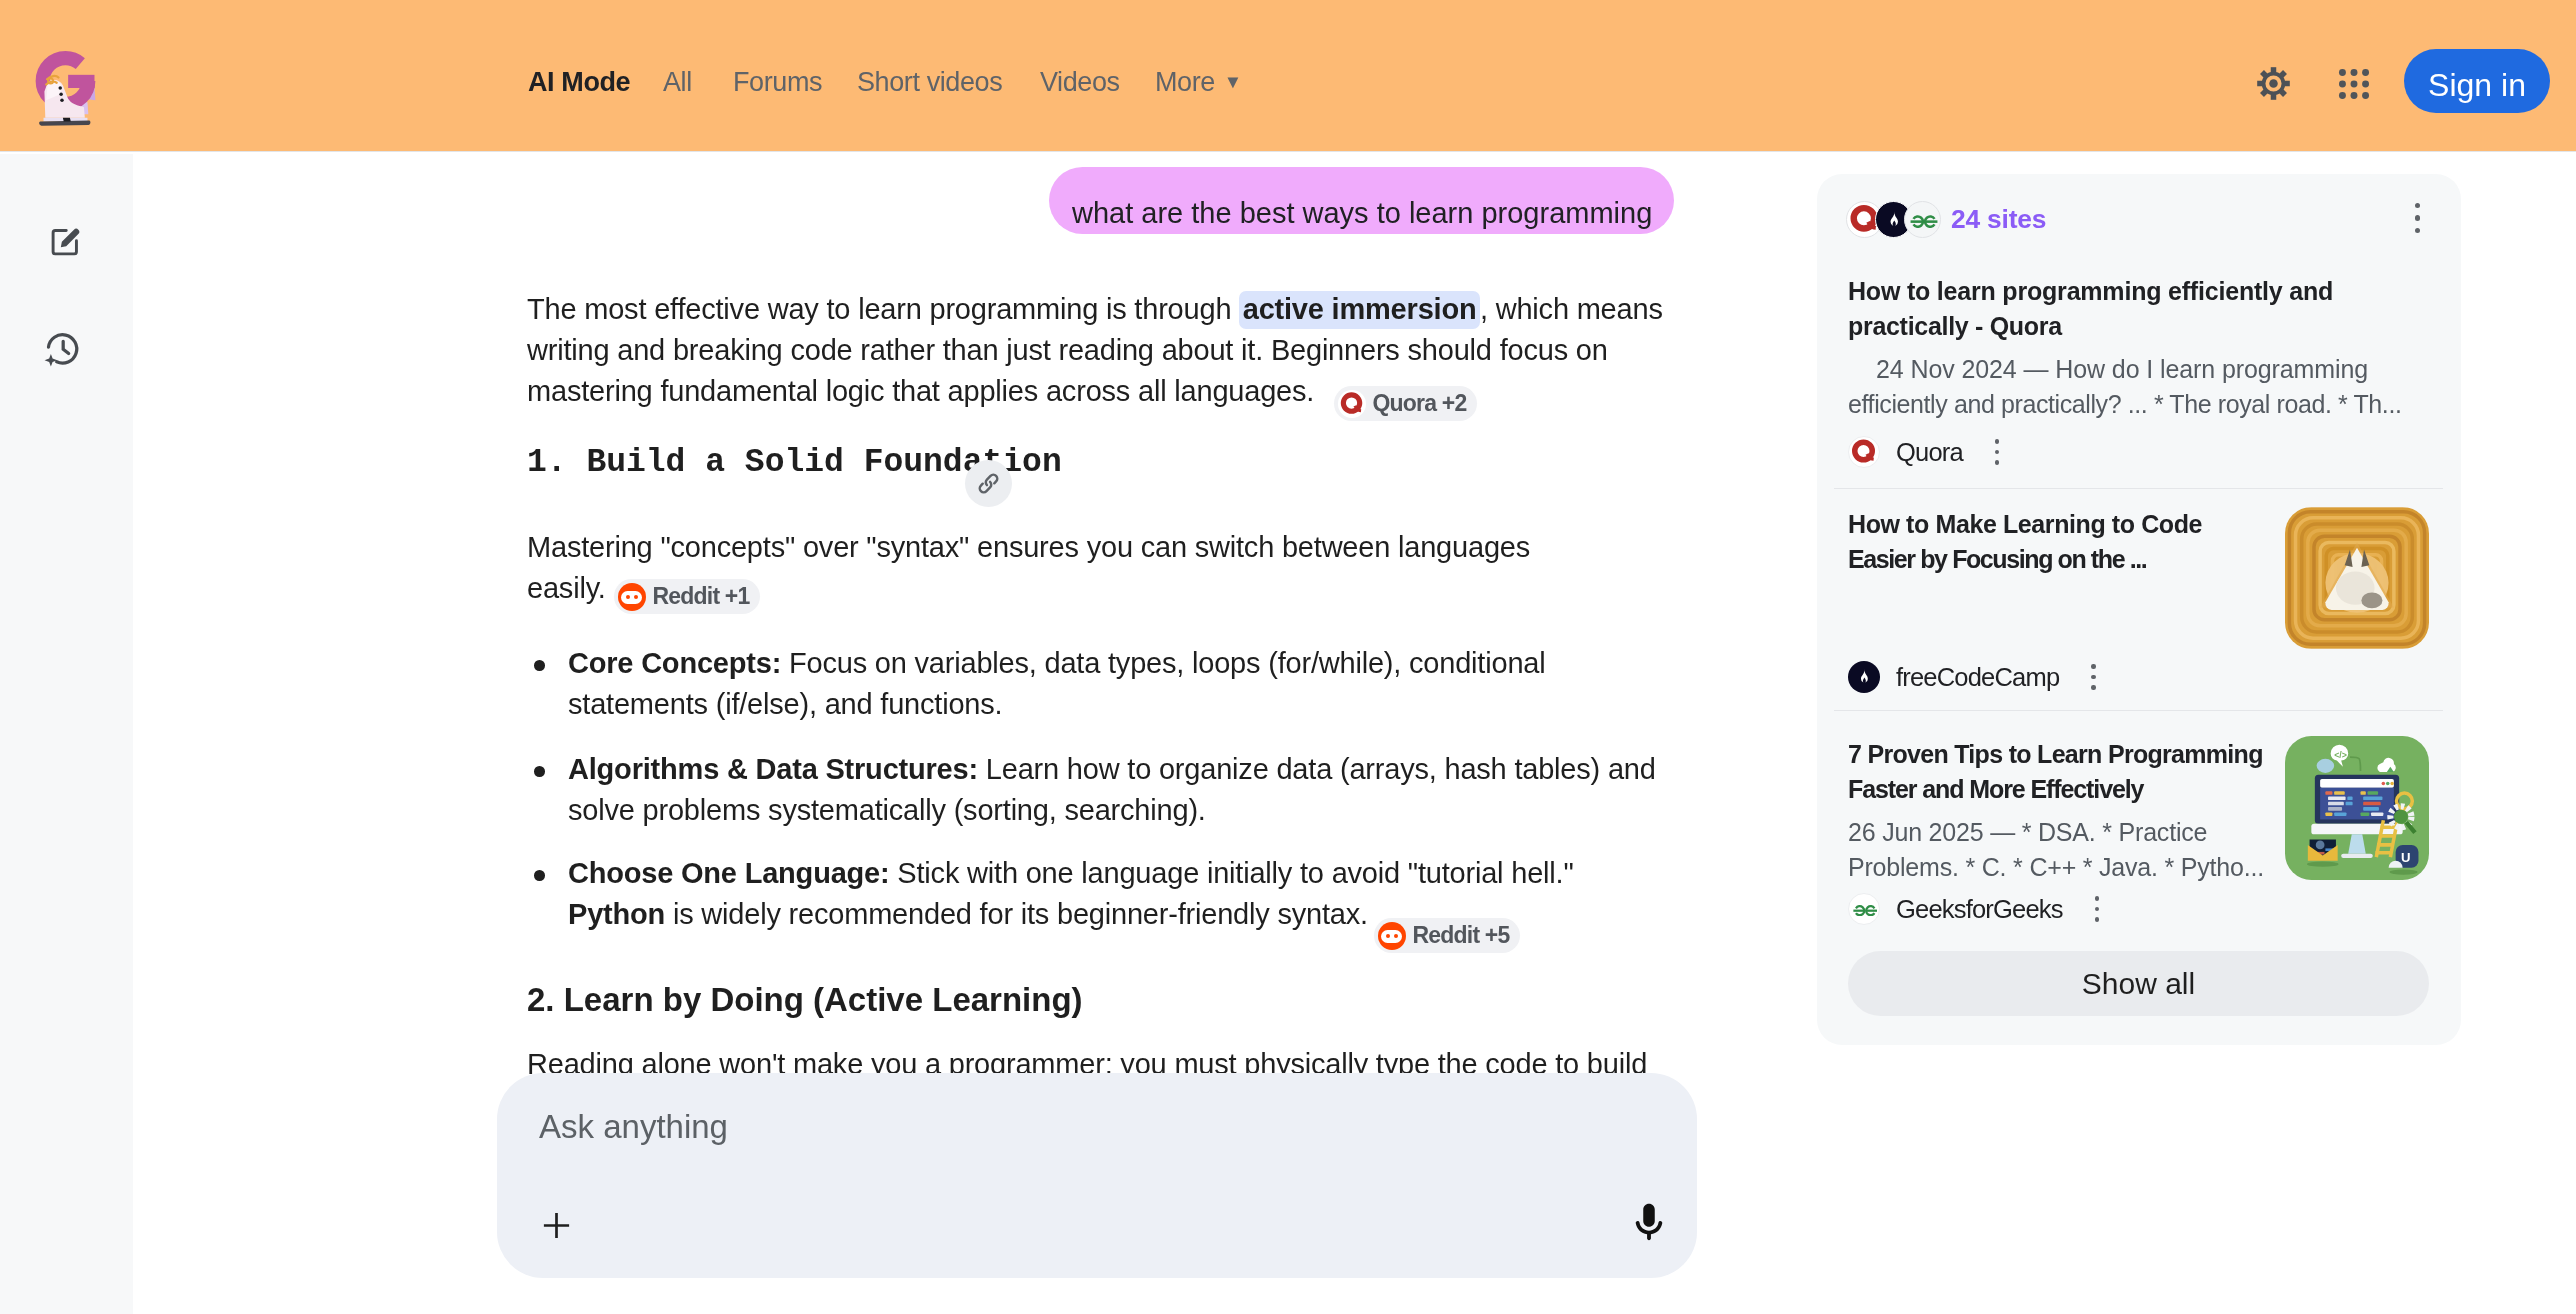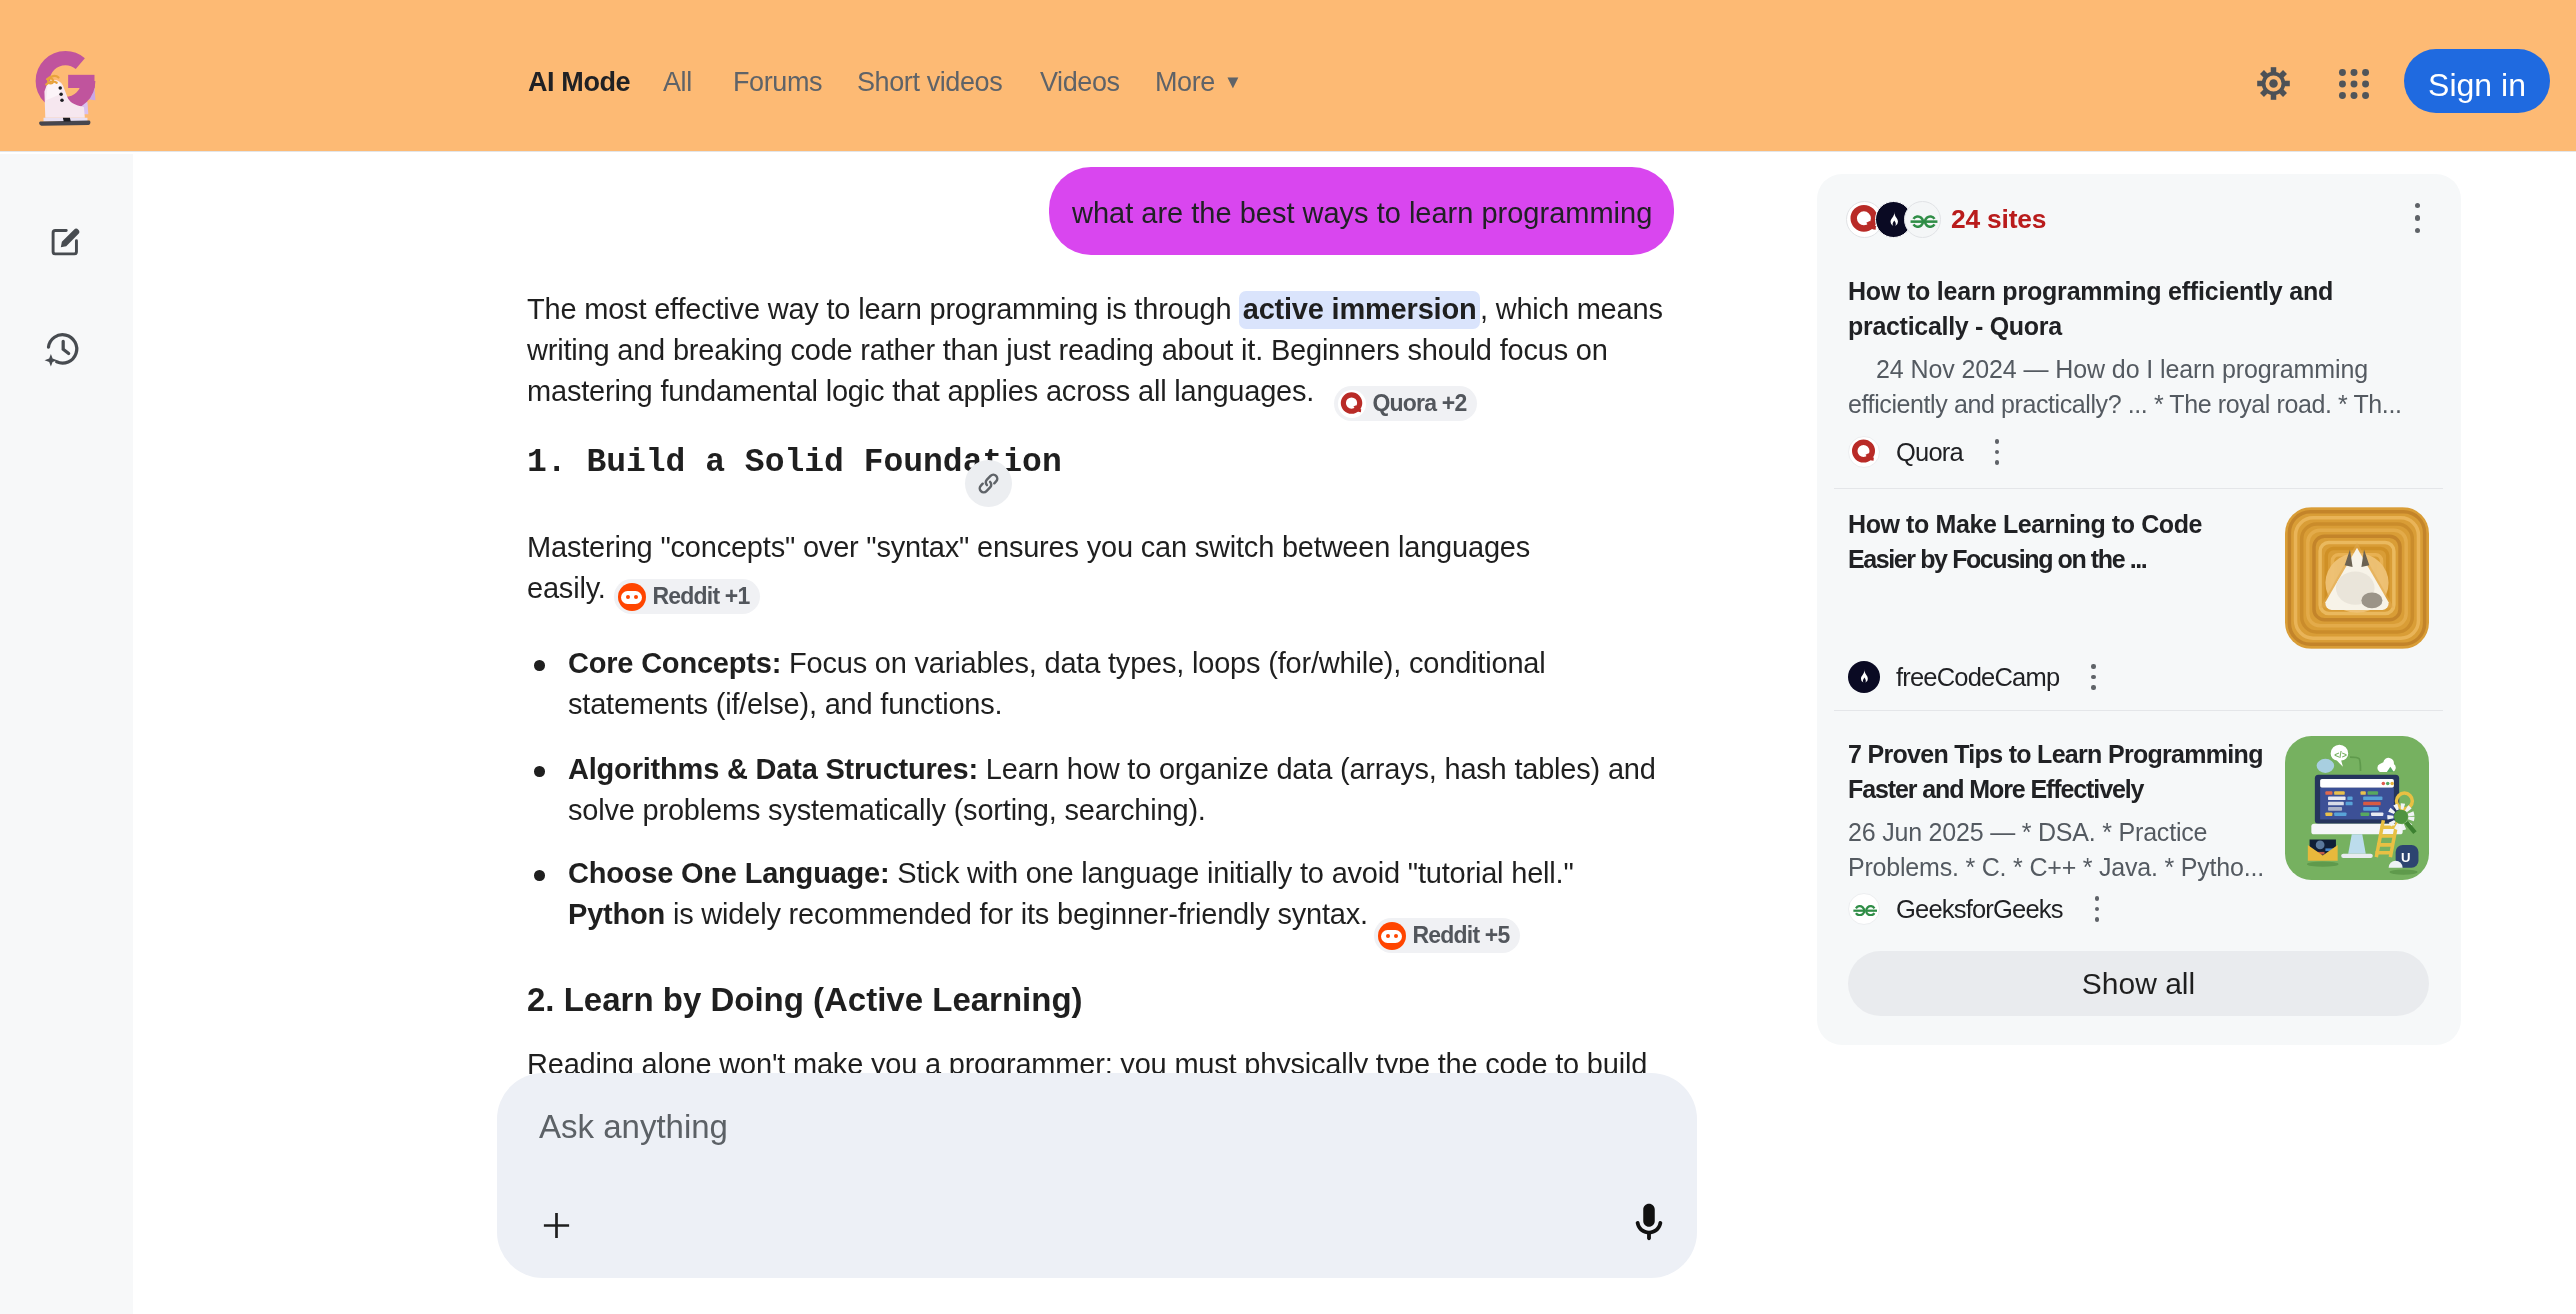--- a/index.html
+++ b/index.html
@@ -113,21 +113,21 @@
   </div>
   <div id="history" class="abs" style="left:42px; top:175px;">
     <svg width="41" height="41" viewBox="0 0 24 24" fill="none">
       <path d="M8.6 19.2 a8.3 8.3 0 1 0 -4.8 -8.6" stroke="#474b50" stroke-width="1.9" stroke-linecap="round"></path>
       <path d="M12.4 7.2 V11.8 L15.6 14.4" stroke="#474b50" stroke-width="1.9" stroke-linecap="round"></path>
       <path d="M5.2 14.6 L6.2 17.3 L8.9 18.3 L6.2 19.3 L5.2 22 L4.2 19.3 L1.5 18.3 L4.2 17.3 Z" fill="#474b50"></path>
     </svg>
   </div>
 </div>
 
-<div class="abs" style="left:1049px; top:167px; width:625px; height:88px; border-radius:42px; background:#d946ef;">
+<div class="abs" style="left:1049px; top:167px; width:625px; height:67px; border-radius:42px; background:#f0abfc;">
   <div style="position:absolute; left:23px; top:4.4px; height:84px; line-height:84px; font-size:29px; color:#202124;">what are the best ways to learn programming</div>
 </div>
 
 <div class="body-t" style="top:289px;">The most effective way to learn programming is through <span class="hl">active immersion</span>, which means<br>writing and breaking code rather than just reading about it. Beginners should focus on<br>mastering fundamental logic that applies across all languages.</div>
 
 <div class="chip" style="left:1334px; top:386px;">
   <div class="cicon qicon"><svg width="28" height="28" viewBox="0 0 24 24">
           <circle cx="11.6" cy="11.2" r="7" fill="none" stroke="#b92b27" stroke-width="4.4"></circle>
           <path d="M13.2 14.2 C15 16 15.6 19 19.6 19 L19.9 16.4 C17.6 16.6 16.8 14.4 15.6 13 Z" fill="#b92b27"></path>
         </svg></div>
@@ -196,21 +196,21 @@
     <svg width="30" height="14" viewBox="0 0 48 22" style="position:absolute; left:3.5px; top:11.5px;">
       <g fill="none" stroke="#2f8d46" stroke-width="4.1">
         <path d="M7.2 7.6 A8.2 8.2 0 1 1 7.2 16.4"></path>
         <path d="M2.5 12 H22.5"></path>
         <path d="M40.8 7.6 A8.2 8.2 0 1 0 40.8 16.4"></path>
         <path d="M25.5 12 H45.5"></path>
       </g>
     </svg>
   </span>
 </div>
-<div class="abs" style="left:1951px; top:201px; height:37px; line-height:37px; font-size:26.4px; font-weight:bold; letter-spacing:-0.2px; color:#b91c1c;">24 sites</div>
+<div class="abs" style="left:1951px; top:201px; height:37px; line-height:37px; font-size:26.4px; font-weight:bold; letter-spacing:-0.2px; color:#8b5cf6;">24 sites</div>
 <div class="kebab" style="left:2415px; top:203px;">
       <div></div>
       <div></div>
       <div></div>
     </div>
 
 <div class="ptitle" style="top:274px;"><span style="letter-spacing:-0.2px;">How to learn programming efficiently and</span><br><span style="letter-spacing:-0.3px;">practically - Quora</span></div>
 <div class="pdesc" style="top:352px;"><span style="letter-spacing:-0.1px;margin-left:28px;">24 Nov 2024 — How do I learn programming</span><br><span style="letter-spacing:-0.4px;">efficiently and practically? ... * The royal road. * Th...</span></div>
 <div id="srow1" class="abs srow" style="left:1848px; top:436px;">
   <span style="position:relative; width:32px; height:32px; border-radius:50%; background:#fff; border:0.9px solid #eceef0; display:inline-block;">

